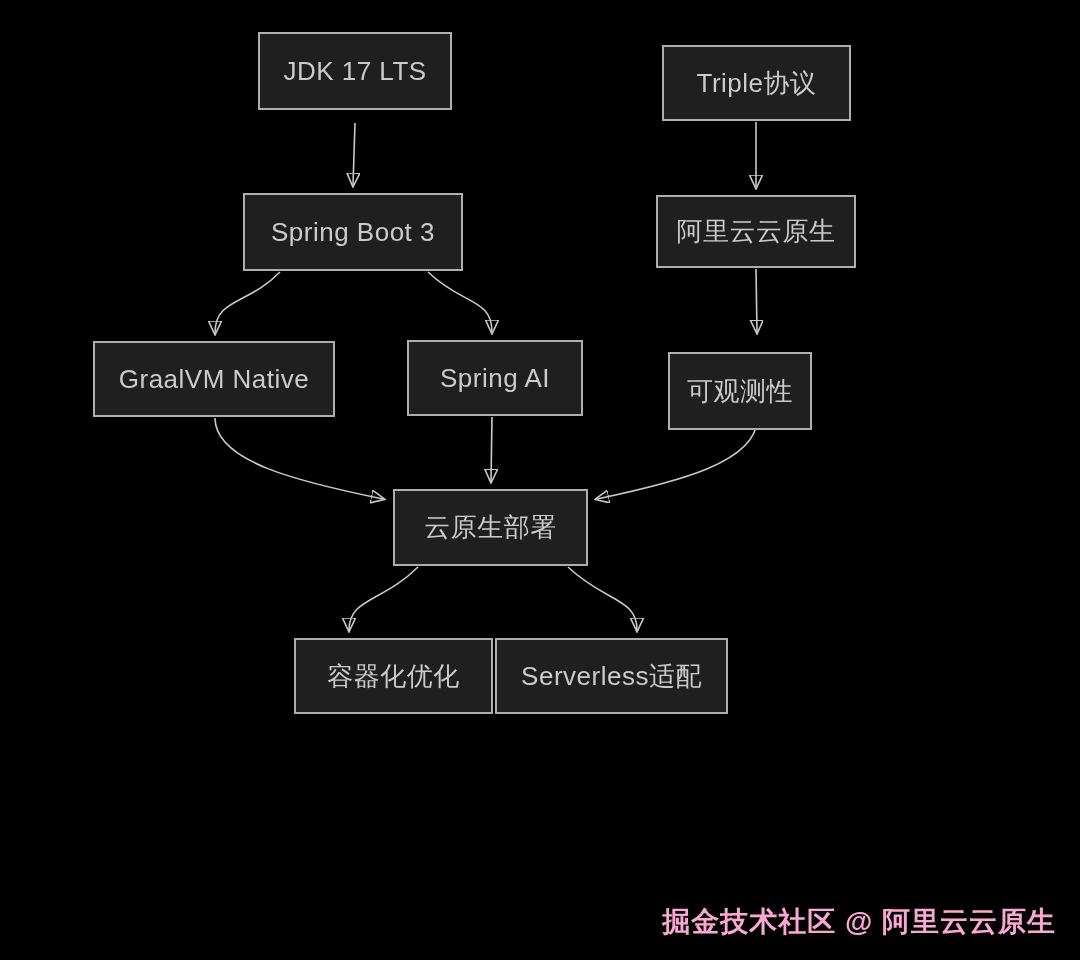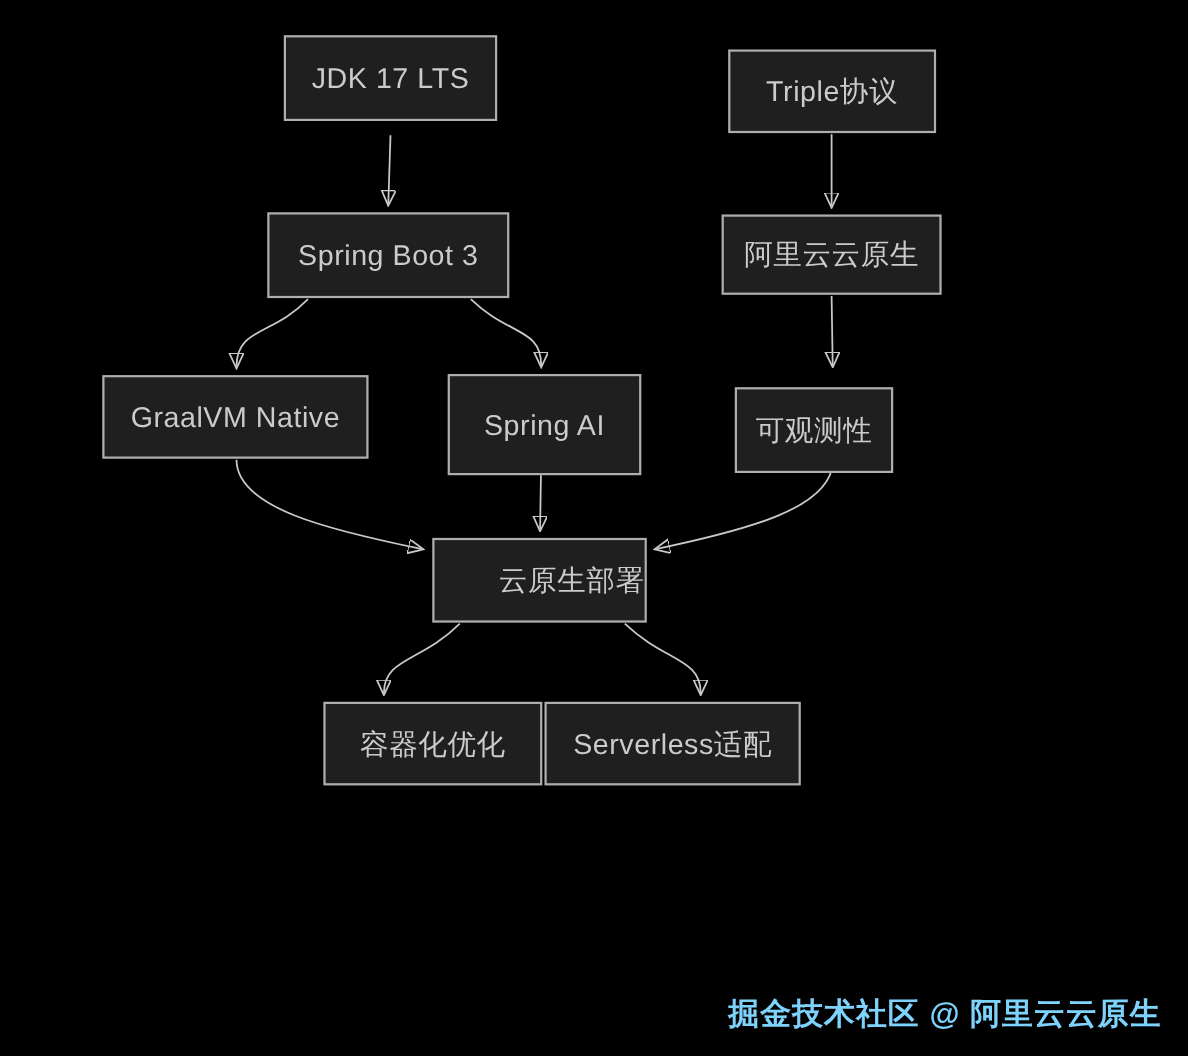--- a/index.html
+++ b/index.html
@@ -37,21 +37,21 @@
     align-items: center;
     justify-content: center;
     font-size: 26px;
     letter-spacing: 0.5px;
     white-space: nowrap;
   }
   .watermark {
     position: absolute;
     top: 903px;
     right: 24px;
-    color: #7dd3fc;
+    color: #f9a8d4;
     font-size: 28px;
     font-weight: 600;
     letter-spacing: 1px;
     white-space: nowrap;
     text-align: center;
   }
 </style>
 </head>
 <body>
 
@@ -88,29 +88,29 @@
   </div>
 
   <div class="node" style="left:656px; top:195px; width:200px; height:73px;">
     <span>阿里云云原生</span>
   </div>
 
   <div class="node" style="left:93px;  top:341px; width:242px; height:76px;">
     <span>GraalVM Native</span>
   </div>
 
-  <div class="node" style="left:407px; top:340px; width:176px; height:92px;">
+  <div class="node" style="left:407px; top:340px; width:176px; height:76px;">
     <span>Spring AI</span>
   </div>
 
   <div class="node" style="left:668px; top:352px; width:144px; height:78px;">
     <span>可观测性</span>
   </div>
 
-  <div class="node" style="left:393px; top:489px; width:195px; height:77px;justify-content:flex-end;">
+  <div class="node" style="left:393px; top:489px; width:195px; height:77px;">
     <span>云原生部署</span>
   </div>
 
   <div class="node" style="left:250px; top:638px; width:199px; height:76px;margin-left:44px;">
     <span>容器化优化</span>
   </div>
 
   <div class="node" style="left:495px; top:638px; width:233px; height:76px;">
     <span>Serverless适配</span>
   </div>

